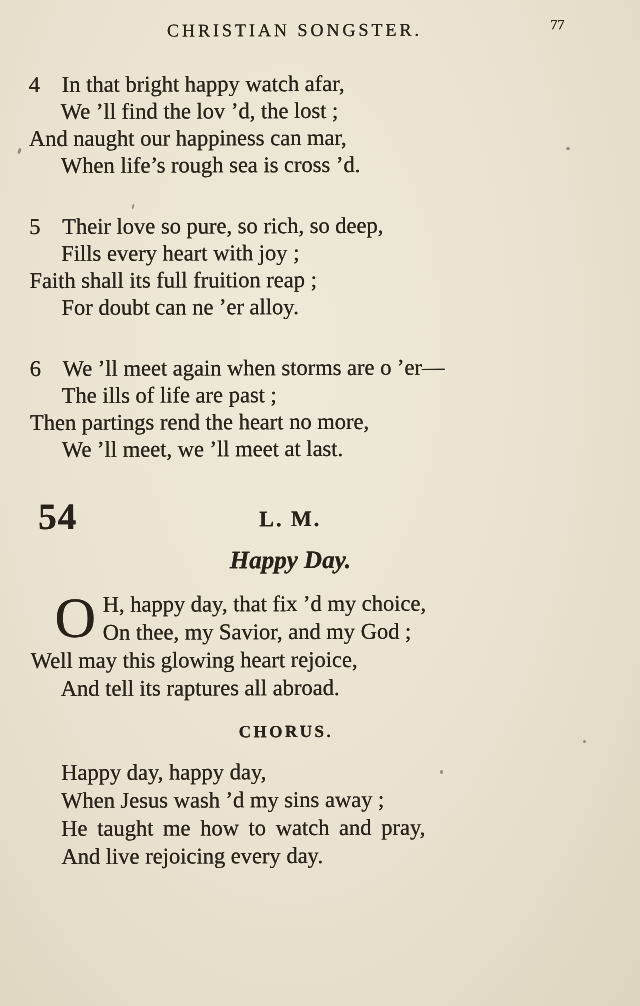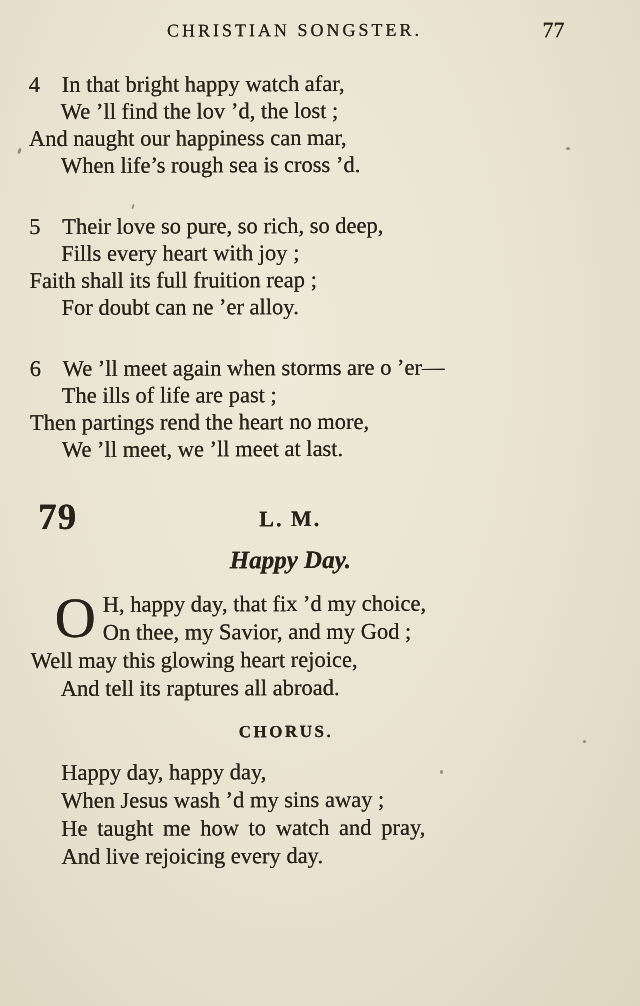--- a/index.html
+++ b/index.html
@@ -15,21 +15,21 @@
     padding-top:20px;
   }
   .content { transform:rotate(-0.2deg); text-shadow:0 0 0.5px currentColor; }
 
   
   .running-head { position:relative; height:28px; margin-bottom:22px; }
   .head-title {
     position:absolute; left:0; right:48px; text-align:center;
     font-size:18px; letter-spacing:3px;
   }
-  .page-num { position:absolute; right:74px; top:-2px; font-size:22px; }
+  .page-num { position:absolute; right:74px; top:-2px; font-size:14px; }
 
   
   .verse { margin:0 40px 34px 30px; font-size:22.5px; line-height:27px; }
   .vline { white-space:nowrap; }
   .vnum { display:inline-block; width:33px; }
   .indent { margin-left:32px; }
 
   
   .hymn-head { position:relative; height:42px; margin-top:38px; }
   .hymn-num { position:absolute; left:38px; top:-6px; font-size:37px; font-weight:bold; letter-spacing:1px; }
@@ -91,21 +91,21 @@
     </section>
 
     <section class="verse">
       <div class="vline"><span class="vnum">6</span><span>We ’ll meet again when storms are o ’er—</span></div>
       <div class="vline indent">The ills of life are past ;</div>
       <div class="vline">Then partings rend the heart no more,</div>
       <div class="vline indent">We ’ll meet, we ’ll meet at last.</div>
     </section>
 
     <div class="hymn-head">
-      <span class="hymn-num">79</span>
+      <span class="hymn-num">54</span>
       <span class="hymn-meter">L. M.</span>
     </div>
     <div class="hymn-title">Happy Day.</div>
 
     <section class="first-verse">
       <span class="dropcap">O</span>
       <div class="fv-line">H, happy day, that fix ’d my choice,</div>
       <div class="fv-line">On thee, my Savior, and my God ;</div>
       <div class="fv-line">Well may this glowing heart  rejoice,</div>
       <div class="fv-line indent2">And tell its raptures all abroad.</div>

